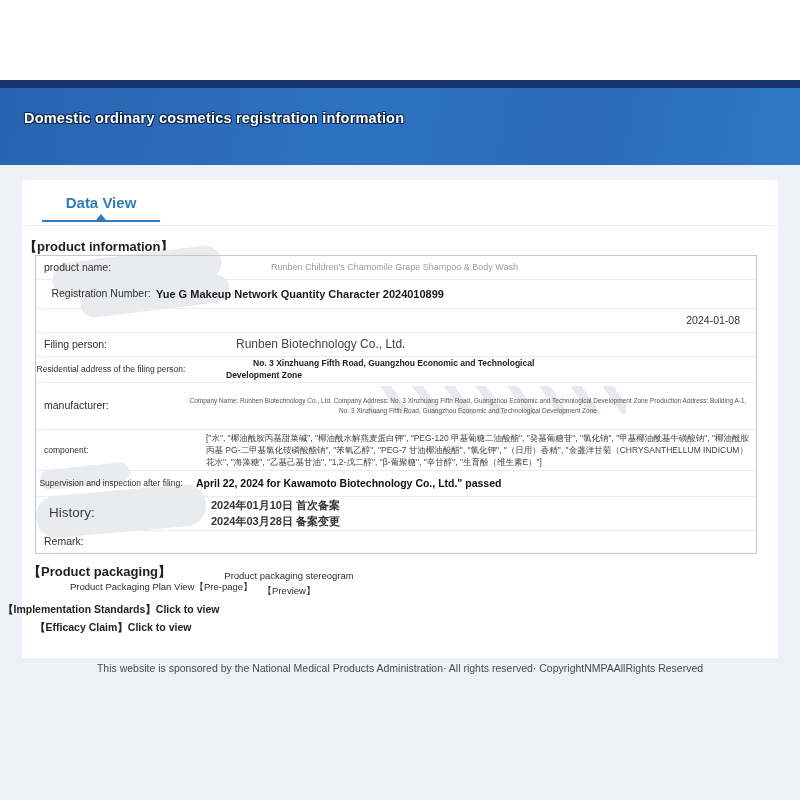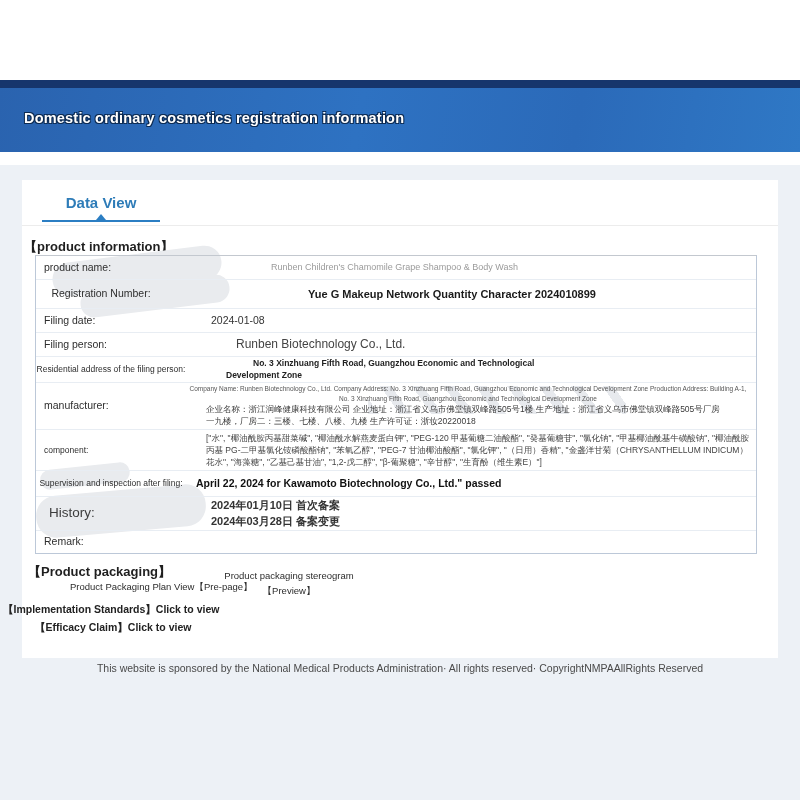--- a/index.html
+++ b/index.html
@@ -1,20 +1,20 @@
 <!DOCTYPE html>
 <html><head>
 <meta charset="utf-8">
 <style>
   * { margin:0; padding:0; box-sizing:border-box; }
   body { font-family:"Liberation Sans", sans-serif; background:#fff; }
   .screen { position:relative; width:800px; height:800px; overflow:hidden; background:#ffffff; }
 
   
-  .banner { position:absolute; left:0; top:80px; width:800px; height:72px;
+  .banner { position:absolute; left:0; top:80px; width:800px; height:85px;
             background:linear-gradient(100deg,#2a63af 0%,#2e72c2 45%,#2b6ab9 72%,#2f78c5 100%); }
   .banner-topstrip { position:absolute; left:0; top:0; width:100%; height:8px; background:#16356c; }
   .banner-title { position:absolute; left:24px; top:30px; color:#fff; font-size:14.5px; font-weight:bold;
                   letter-spacing:.2px;
                   text-shadow:1px 1px 0 #0d2b52, -1px -1px 0 #0d2b52, 1px -1px 0 #0d2b52, -1px 1px 0 #0d2b52; }
 
   
   .page-bg { position:absolute; left:0; top:165px; width:800px; height:635px; background:#edf1f6; }
 
   
@@ -37,21 +37,21 @@
             background:transparent; z-index:1; }
   .trow { position:relative; width:100%; overflow:hidden; }
   .trow + .trow { border-top:1px solid #e8edf3; }
   .tlabel { position:absolute; left:0; top:0; height:100%; width:150px; display:flex; align-items:center;
             color:#2e2e2e; font-size:10.5px; padding-left:8px; line-height:1.25; }
   .tlabel.center { justify-content:center; text-align:center; padding-left:0; }
   .tvalue { position:absolute; top:0; height:100%; display:flex; flex-direction:column; justify-content:center;
             font-size:10.5px; color:#333; line-height:1.3; }
 
   .v-gray { color:#9b9b9b; font-size:9px; }
-  .v-bold { font-weight:bold; color:#1a1a1a; font-size:11px;text-align:center; }
+  .v-bold { font-weight:bold; color:#1a1a1a; font-size:11px; }
   .v-date { font-size:10.5px; color:#333; }
   .v-company { font-size:12px; color:#444;margin-left:35px; }
   .v-addr { font-weight:bold; color:#222; font-size:8.5px; }
   .v-en { font-size:6.5px; color:#555; text-align:center; width:100%; line-height:1.5; }
   .v-zh { font-size:8.5px; color:#3a3a3a; line-height:1.4; }
   .v-comp { font-size:8.5px; color:#444; line-height:1.42; }
   .v-insp { font-weight:bold; color:#111; font-size:10.5px; }
   .v-hist { font-weight:bold; color:#333; font-size:11px; line-height:1.4; }
   .lbl-small { font-size:8.5px; }
   .lbl-history { font-size:13.5px; color:#3c3c3c; padding-left:13px; }
@@ -102,22 +102,21 @@
       </div>
 
       <div class="trow" style="height:29px;">
         <div class="tlabel center" style="width:130px;">Registration Number:</div>
         <div class="tvalue" style="left:120px; right:8px;">
           <span class="v-bold">Yue G Makeup Network Quantity Character 2024010899</span>
         </div>
       </div>
 
       <div class="trow" style="height:24px;">
-        <div class="tlabel">Filing date:</div>
-        <div class="tvalue" style="left:175px; right:16px;">
+        <div class="tvalue" style="left:175px; right:16px;align-items:flex-end;">
           <span class="v-date">2024-01-08</span>
         </div>
       </div>
 
       <div class="trow" style="height:24px;">
         <div class="tlabel">Filing person:</div>
         <div class="tvalue" style="left:165px; right:8px;">
           <span class="v-company">Runben Biotechnology Co., Ltd.</span>
         </div>
       </div>
@@ -128,21 +127,20 @@
           <span class="v-addr" style="margin-left:67px;">No. 3 Xinzhuang Fifth Road, Guangzhou Economic and Technological</span>
           <span class="v-addr" style="margin-left:40px;">Development Zone</span>
         </div>
       </div>
 
       <div class="trow" style="height:47px;">
         <div class="tlabel">manufacturer:</div>
         <div class="tvalue" style="left:150px; right:6px;">
           <span class="v-en">Company Name: Runben Biotechnology Co., Ltd. Company Address: No. 3 Xinzhuang Fifth Road, Guangzhou Economic and Technological Development Zone Production Address: Building A-1,</span>
           <span class="v-en">No. 3 Xinzhuang Fifth Road, Guangzhou Economic and Technological Development Zone</span>
-          <span class="v-zh" style="margin-left:20px; width:520px;">企业名称：浙江润峰健康科技有限公司 企业地址：浙江省义乌市佛堂镇双峰路505号1楼 生产地址：浙江省义乌市佛堂镇双峰路505号厂房一九楼，厂房二：三楼、七楼、八楼、九楼 生产许可证：浙妆20220018</span>
         </div>
       </div>
 
       <div class="trow" style="height:41px;">
         <div class="tlabel lbl-small">component:</div>
         <div class="tvalue" style="left:170px; right:6px;">
           <span class="v-comp">["水", "椰油酰胺丙基甜菜碱", "椰油酰水解燕麦蛋白钾", "PEG-120 甲基葡糖二油酸酯", "癸基葡糖苷", "氯化钠", "甲基椰油酰基牛磺酸钠", "椰油酰胺丙基 PG-二甲基氯化铵磷酸酯钠", "苯氧乙醇", "PEG-7 甘油椰油酸酯", "氯化钾", "（日用）香精", "金盏洋甘菊（CHRYSANTHELLUM INDICUM）花水", "海藻糖", "乙基己基甘油", "1,2-戊二醇", "β-葡聚糖", "辛甘醇", "生育酚（维生素E）"]</span>
         </div>
       </div>
 

